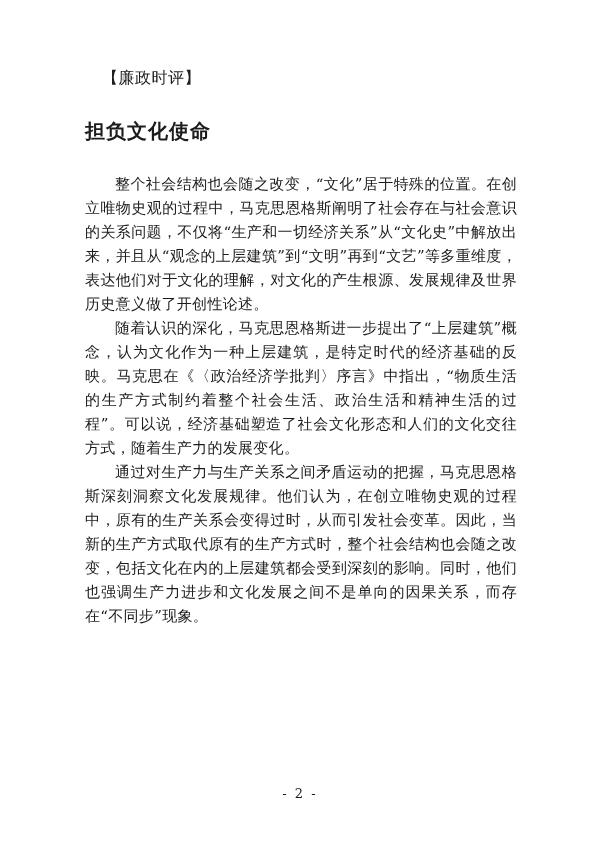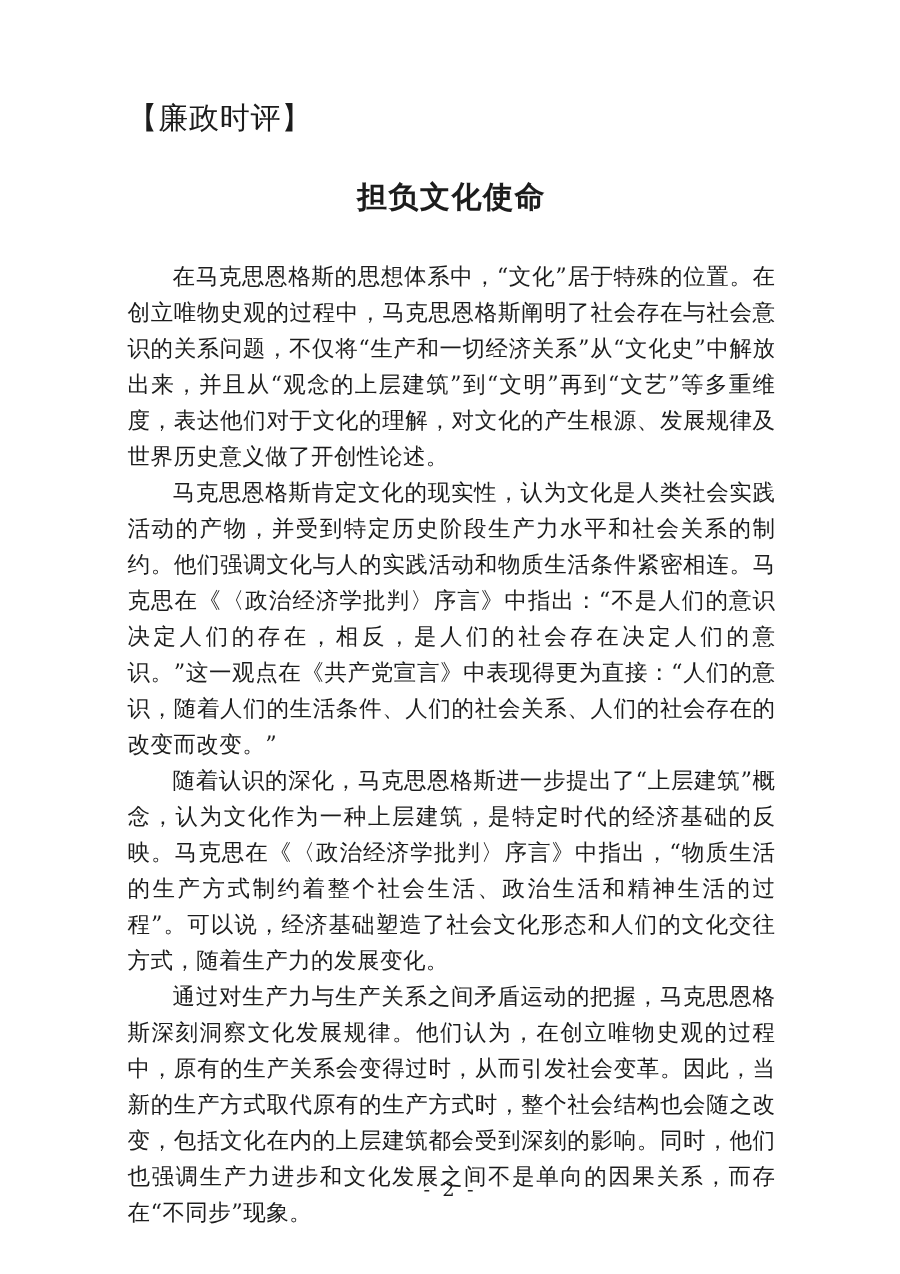--- a/index.html
+++ b/index.html
@@ -12,29 +12,30 @@
     width: 600px;
     height: 849px;
     background: #ffffff;
     box-sizing: border-box;
     padding: 66px 83px 0 85px;
     font-family: "DejaVu Serif", "Liberation Serif", serif;
     color: #1c1c1c;
     overflow: hidden;
   }
   .section-header {
-    font-size: 20px;
+    font-size: 16px;
     line-height: 24px;
     letter-spacing: 0.5px;
+    margin-left: 17px;
   }
   .doc-title {
     margin: 28px 0 0 0;
     font-size: 20px;
     font-weight: bold;
-    text-align: center;
+    text-align: left;
     letter-spacing: 1px;
     line-height: 26px;
   }
   .doc-body {
     margin-top: 28px;
   }
   .doc-body p {
     margin: 0;
     font-size: 15px;
     line-height: 24px;
@@ -57,21 +58,20 @@
 </head>
 <body>
 
 <div class="page">
 
   <div class="section-header">【廉政时评】</div>
 
   <h1 class="doc-title">担负文化使命</h1>
 
   <div class="doc-body">
-    <p>在马克思恩格斯的思想体系中，“文化”居于特殊的位置。在创立唯物史观的过程中，马克思恩格斯阐明了社会存在与社会意识的关系问题，不仅将“生产和一切经济关系”从“文化史”中解放出来，并且从“观念的上层建筑”到“文明”再到“文艺”等多重维度，表达他们对于文化的理解，对文化的产生根源、发展规律及世界历史意义做了开创性论述。</p>
-    <p>马克思恩格斯肯定文化的现实性，认为文化是人类社会实践活动的产物，并受到特定历史阶段生产力水平和社会关系的制约。他们强调文化与人的实践活动和物质生活条件紧密相连。马克思在《〈政治经济学批判〉序言》中指出：“不是人们的意识决定人们的存在，相反，是人们的社会存在决定人们的意识。”这一观点在《共产党宣言》中表现得更为直接：“人们的意识，随着人们的生活条件、人们的社会关系、人们的社会存在的改变而改变。”</p>
+    <p>整个社会结构也会随之改变，“文化”居于特殊的位置。在创立唯物史观的过程中，马克思恩格斯阐明了社会存在与社会意识的关系问题，不仅将“生产和一切经济关系”从“文化史”中解放出来，并且从“观念的上层建筑”到“文明”再到“文艺”等多重维度，表达他们对于文化的理解，对文化的产生根源、发展规律及世界历史意义做了开创性论述。</p>
     <p>随着认识的深化，马克思恩格斯进一步提出了“上层建筑”概念，认为文化作为一种上层建筑，是特定时代的经济基础的反映。马克思在《〈政治经济学批判〉序言》中指出，“物质生活的生产方式制约着整个社会生活、政治生活和精神生活的过程”。可以说，经济基础塑造了社会文化形态和人们的文化交往方式，随着生产力的发展变化。</p>
     <p>通过对生产力与生产关系之间矛盾运动的把握，马克思恩格斯深刻洞察文化发展规律。他们认为，在创立唯物史观的过程中，原有的生产关系会变得过时，从而引发社会变革。因此，当新的生产方式取代原有的生产方式时，整个社会结构也会随之改变，包括文化在内的上层建筑都会受到深刻的影响。同时，他们也强调生产力进步和文化发展之间不是单向的因果关系，而存在“不同步”现象。</p>
   </div>
 
   <div class="page-footer">- 2 -</div>
 
 </div>
 
 </body></html>

